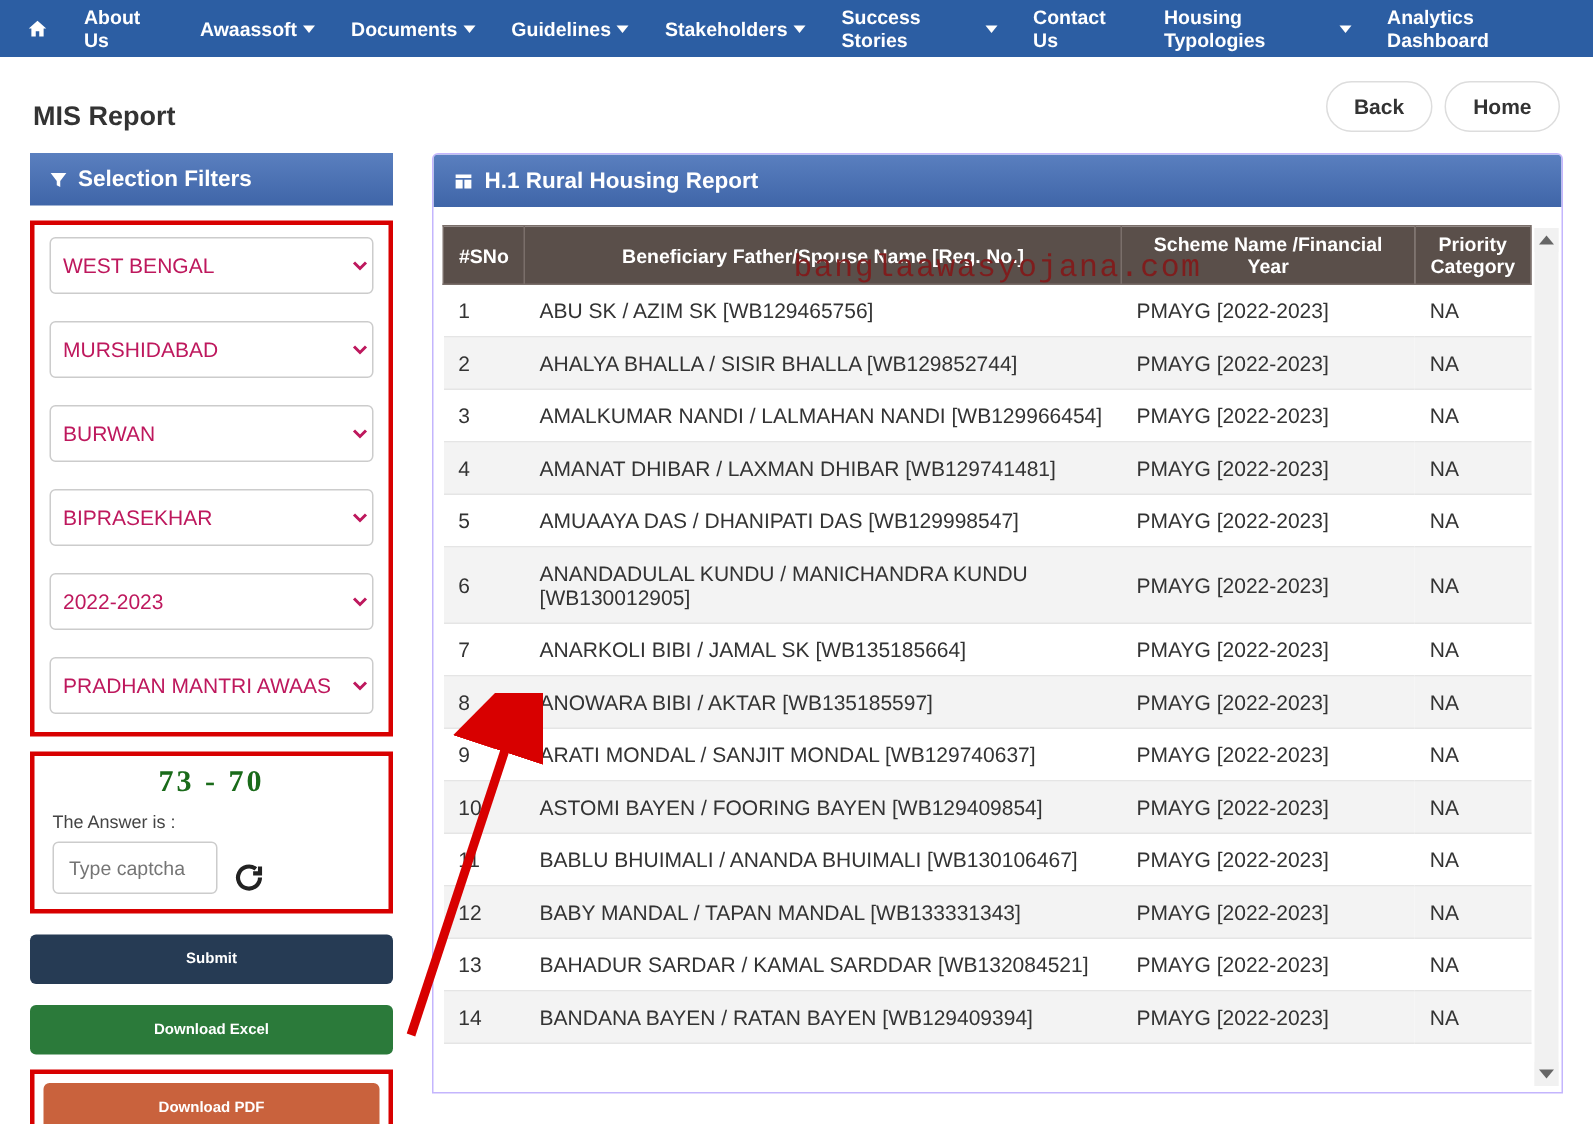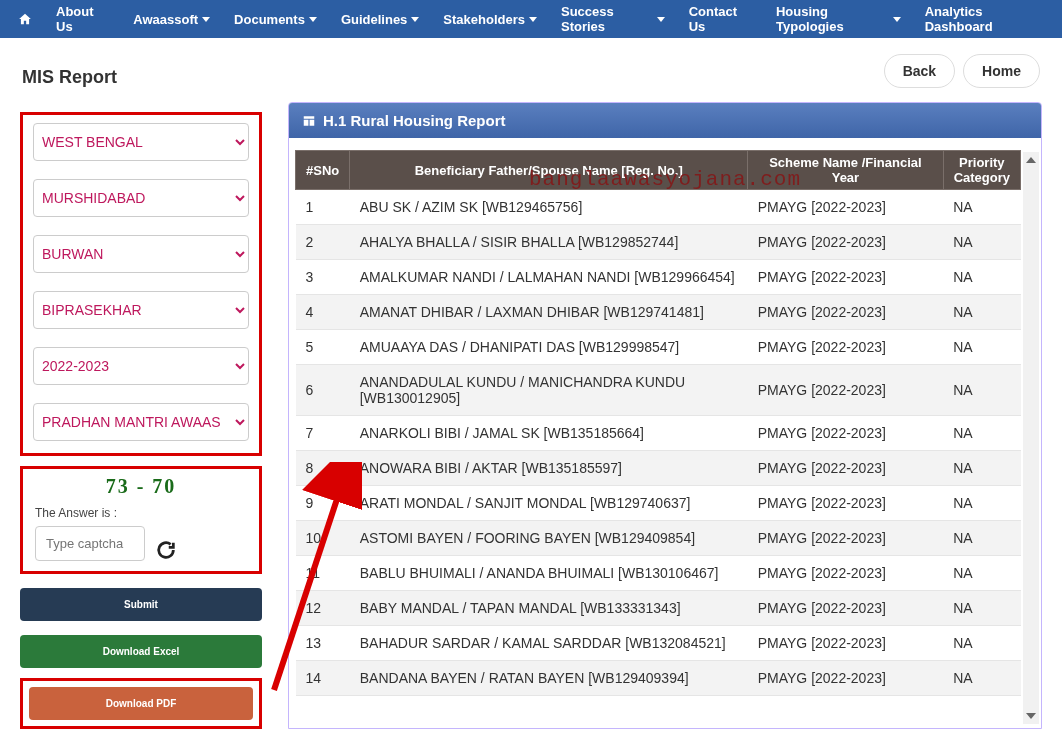--- a/index.html
+++ b/index.html
@@ -121,20 +121,26 @@
 <div class="titlebar">
   <h1>MIS Report</h1>
   <div class="spacer"></div>
   <button class="round-btn">Back</button>
   <button class="round-btn">Home</button>
 </div>
 
 <div class="page">
 
   <div class="left">
+    <div class="panel-h">
+      <svg class="funnel" viewBox="0 0 24 24" fill="#fff">
+          <path d="M3 4h18l-7 9v7l-4-2v-5z"></path>
+        </svg>
+      <span>Selection Filters</span>
+    </div>
 
     <div class="filters-box">
       <select class="sel"><option>WEST BENGAL</option></select>
       <select class="sel"><option>MURSHIDABAD</option></select>
       <select class="sel"><option>BURWAN</option></select>
       <select class="sel"><option>BIPRASEKHAR</option></select>
       <select class="sel"><option>2022-2023</option></select>
       <select class="sel"><option>PRADHAN MANTRI AWAAS</option></select>
     </div>
 

